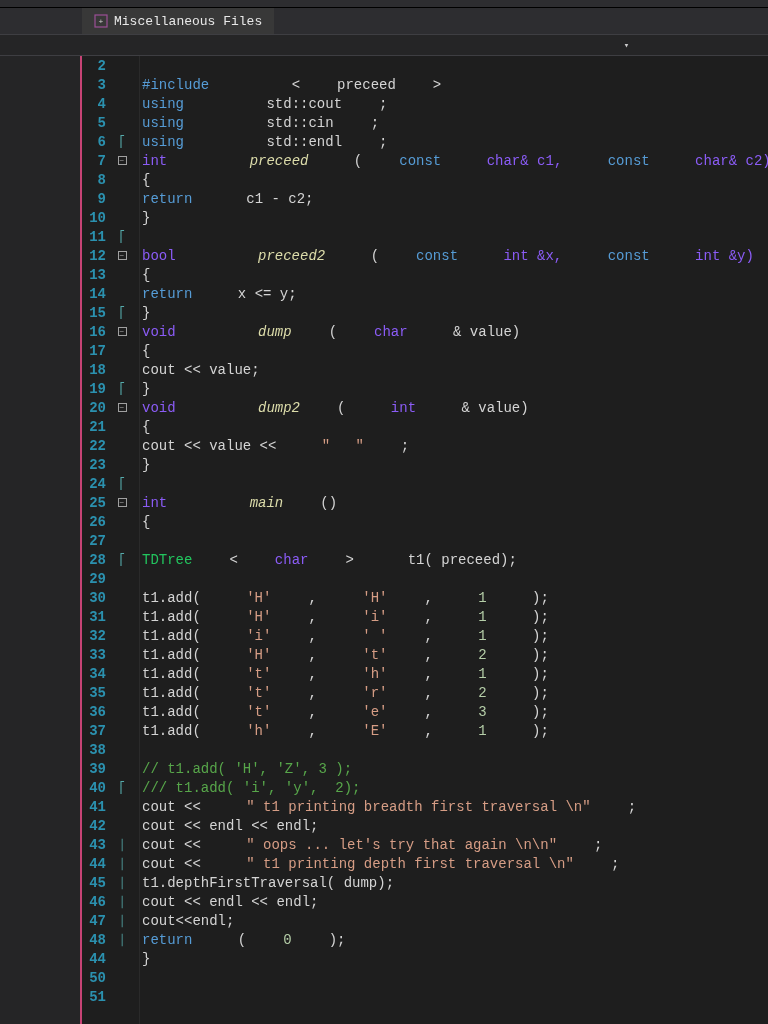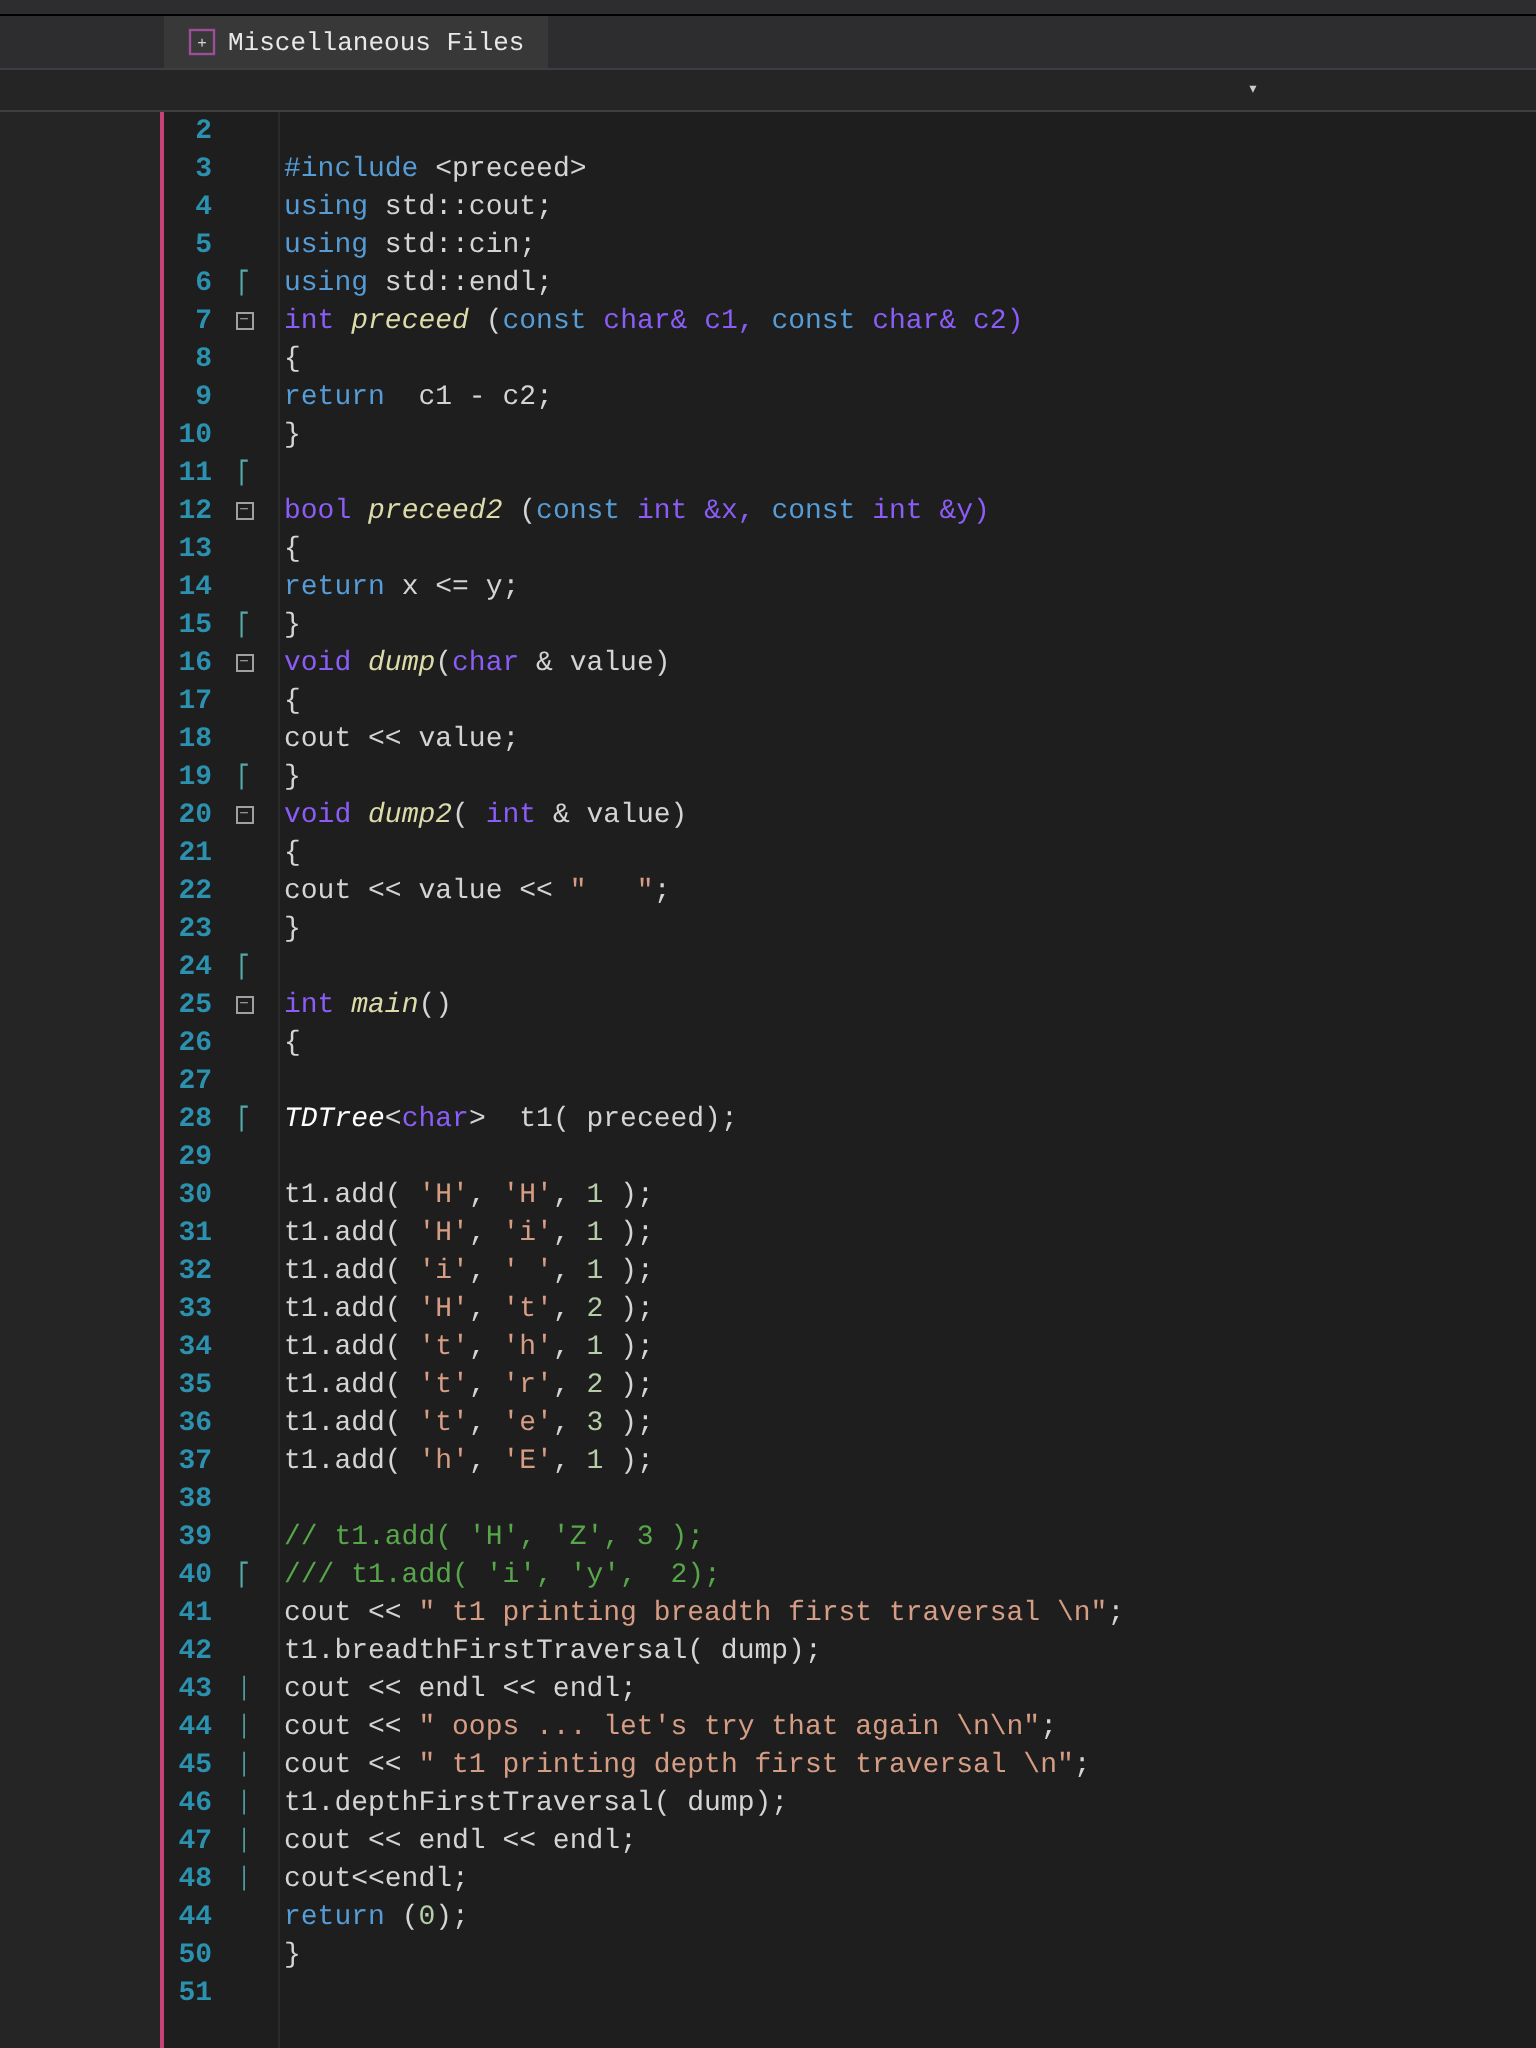--- a/index.html
+++ b/index.html
@@ -115,30 +115,31 @@
       background: #1e1e1e;
       overflow: hidden;
     }
     .code-line {
       height: 19px;
       font-size: 14px;
       white-space: pre;
       display: flex;
       align-items: center;
       padding-left: 2px;
+      gap: 37px;
     }
     .kw { color: #569cd6; }
     .type { color: #8b5cf6; }
     .func { color: #dcdcaa; font-style: italic; }
     .str { color: #d69d85; }
     .num { color: #b5cea8; }
     .cmt { color: #57a64a; }
     .op { color: #d4d4d4; }
     .id { color: #d4d4d4; }
-    .classname { color: #ffffff; font-style: italic; }
+    .classname { color: #22c55e; }
   </style>
 </head>
 <body>
 
 <div class="toolbar-top"></div>
 
 <div class="tab-bar">
   <div class="tab">
     <span class="tab-icon">
       <svg width="14" height="14" viewBox="0 0 14 14">
@@ -429,21 +430,20 @@
       <div class="code-line">      <span class="id">t1.add( </span><span class="str">'i'</span><span class="op">, </span><span class="str">' '</span><span class="op">, </span><span class="num">1</span><span class="op"> );</span></div>
       <div class="code-line">      <span class="id">t1.add( </span><span class="str">'H'</span><span class="op">, </span><span class="str">'t'</span><span class="op">, </span><span class="num">2</span><span class="op"> );</span></div>
       <div class="code-line">      <span class="id">t1.add( </span><span class="str">'t'</span><span class="op">, </span><span class="str">'h'</span><span class="op">, </span><span class="num">1</span><span class="op"> );</span></div>
       <div class="code-line">      <span class="id">t1.add( </span><span class="str">'t'</span><span class="op">, </span><span class="str">'r'</span><span class="op">, </span><span class="num">2</span><span class="op"> );</span></div>
       <div class="code-line">      <span class="id">t1.add( </span><span class="str">'t'</span><span class="op">, </span><span class="str">'e'</span><span class="op">, </span><span class="num">3</span><span class="op"> );</span></div>
       <div class="code-line">      <span class="id">t1.add( </span><span class="str">'h'</span><span class="op">, </span><span class="str">'E'</span><span class="op">, </span><span class="num">1</span><span class="op"> );</span></div>
       <div class="code-line"></div>
       <div class="code-line">      <span class="cmt">// t1.add( 'H', 'Z', 3 );</span></div>
       <div class="code-line">  <span class="cmt">/// t1.add( 'i', 'y',  2);</span></div>
       <div class="code-line">      <span class="id">cout &lt;&lt; </span><span class="str">" t1 printing breadth first traversal \n"</span><span class="op">;</span></div>
-      <div class="code-line">      <span class="id">t1.breadthFirstTraversal( dump);</span></div>
       <div class="code-line">      <span class="id">cout &lt;&lt; endl &lt;&lt; endl;</span></div>
       <div class="code-line">      <span class="id">cout &lt;&lt; </span><span class="str">" oops ... let's try that again \n\n"</span><span class="op">;</span></div>
       <div class="code-line">      <span class="id">cout &lt;&lt; </span><span class="str">" t1 printing depth first traversal \n"</span><span class="op">;</span></div>
       <div class="code-line">      <span class="id">t1.depthFirstTraversal( dump);</span></div>
       <div class="code-line">      <span class="id">cout &lt;&lt; endl &lt;&lt; endl;</span></div>
       <div class="code-line">      <span class="id">cout&lt;&lt;endl;</span></div>
       <div class="code-line">      <span class="kw">return</span><span class="op"> (</span><span class="num">0</span><span class="op">);</span></div>
       <div class="code-line">  <span class="op">}</span></div>
       <div class="code-line"></div>
     </div>

